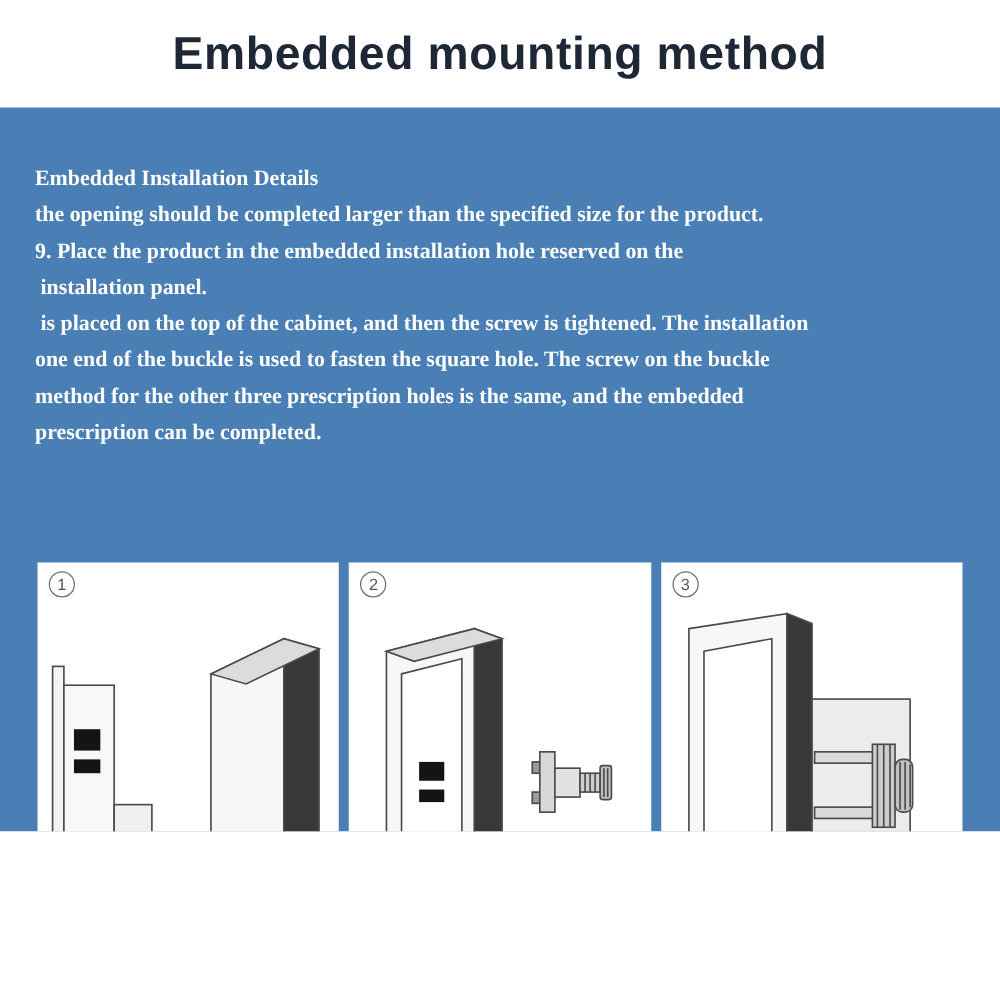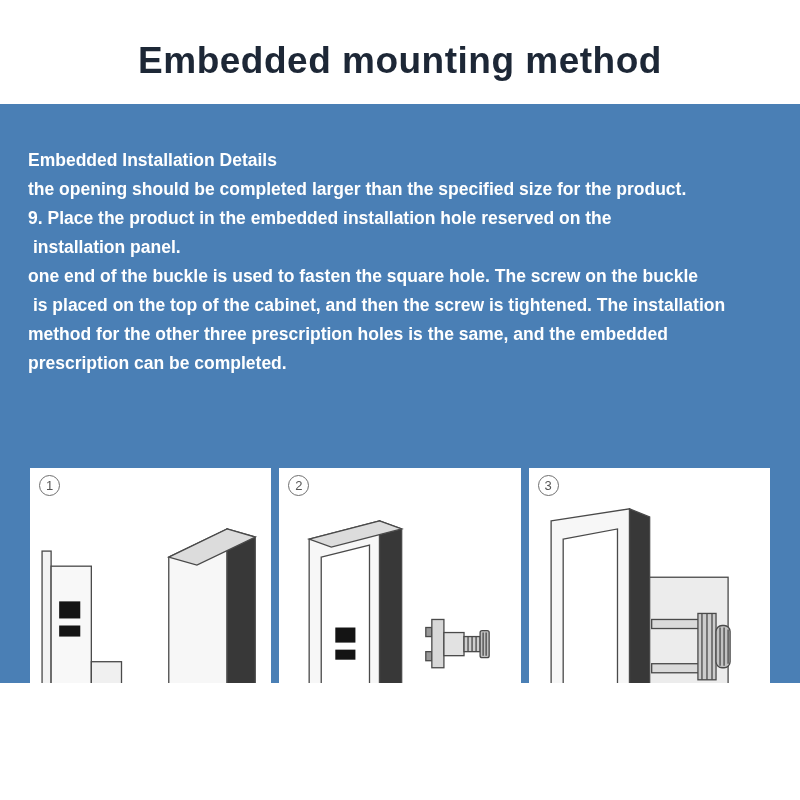--- a/index.html
+++ b/index.html
@@ -14,37 +14,36 @@
   body {
     width: 800px; height: 800px;
     font-family: "Liberation Sans", sans-serif;
     overflow: hidden;
   }
   .page {
     position: relative;
     width: 800px; height: 665px;
     background: var(--background);
     overflow: hidden;
-    margin-top: 18px;
   }
   .top-bar {
     position: absolute; top: 0; left: 0; right: 0; height: 86px;
     background: var(--header-background);
     display: flex; align-items: center; justify-content: center;
   }
   .title {
     margin: 0;
     font-size: 37px; font-weight: 700;
     color: var(--title-text);
     letter-spacing: 0.5px;
   }
   .instructions {
     position: absolute; top: 128px; left: 28px; right: 18px;
     color: var(--body-text);
-    font-size: 17.5px; font-weight: 700; line-height: 29px;
+    font-size: 17.5px; font-weight: 700; line-height: 29px; font-family: Liberation Serif, serif;
   }
   .line { white-space: pre-wrap; }
   .panels {
     position: absolute; left: 30px; right: 30px; top: 450px; height: 313px;
     display: flex; gap: 8px;
   }
   .panel {
     position: relative; flex: 1;
     background: var(--panel-background);
   }
@@ -67,22 +66,22 @@
 
   <header class="top-bar">
     <h1 class="title">Embedded mounting method</h1>
   </header>
 
   <section class="instructions">
     <div class="line">Embedded Installation Details</div>
     <div class="line">the opening should be completed larger than the specified size for the product.</div>
     <div class="line">9. Place the product in the embedded installation hole reserved on the</div>
     <div class="line"> installation panel.</div>
+    <div class="line"> is placed on the top of the cabinet, and then the screw is tightened. The installation</div>
     <div class="line">one end of the buckle is used to fasten the square hole. The screw on the buckle</div>
-    <div class="line"> is placed on the top of the cabinet, and then the screw is tightened. The installation</div>
     <div class="line">method for the other three prescription holes is the same, and the embedded</div>
     <div class="line">prescription can be completed.</div>
   </section>
 
   <section class="panels">
 
     <div class="panel">
       <span class="step-badge">1</span>
       <svg class="illustration" viewBox="0 0 240 310" preserveAspectRatio="xMidYMid meet">
         <g stroke="#4a4a4a" stroke-width="1.3" fill="none">

